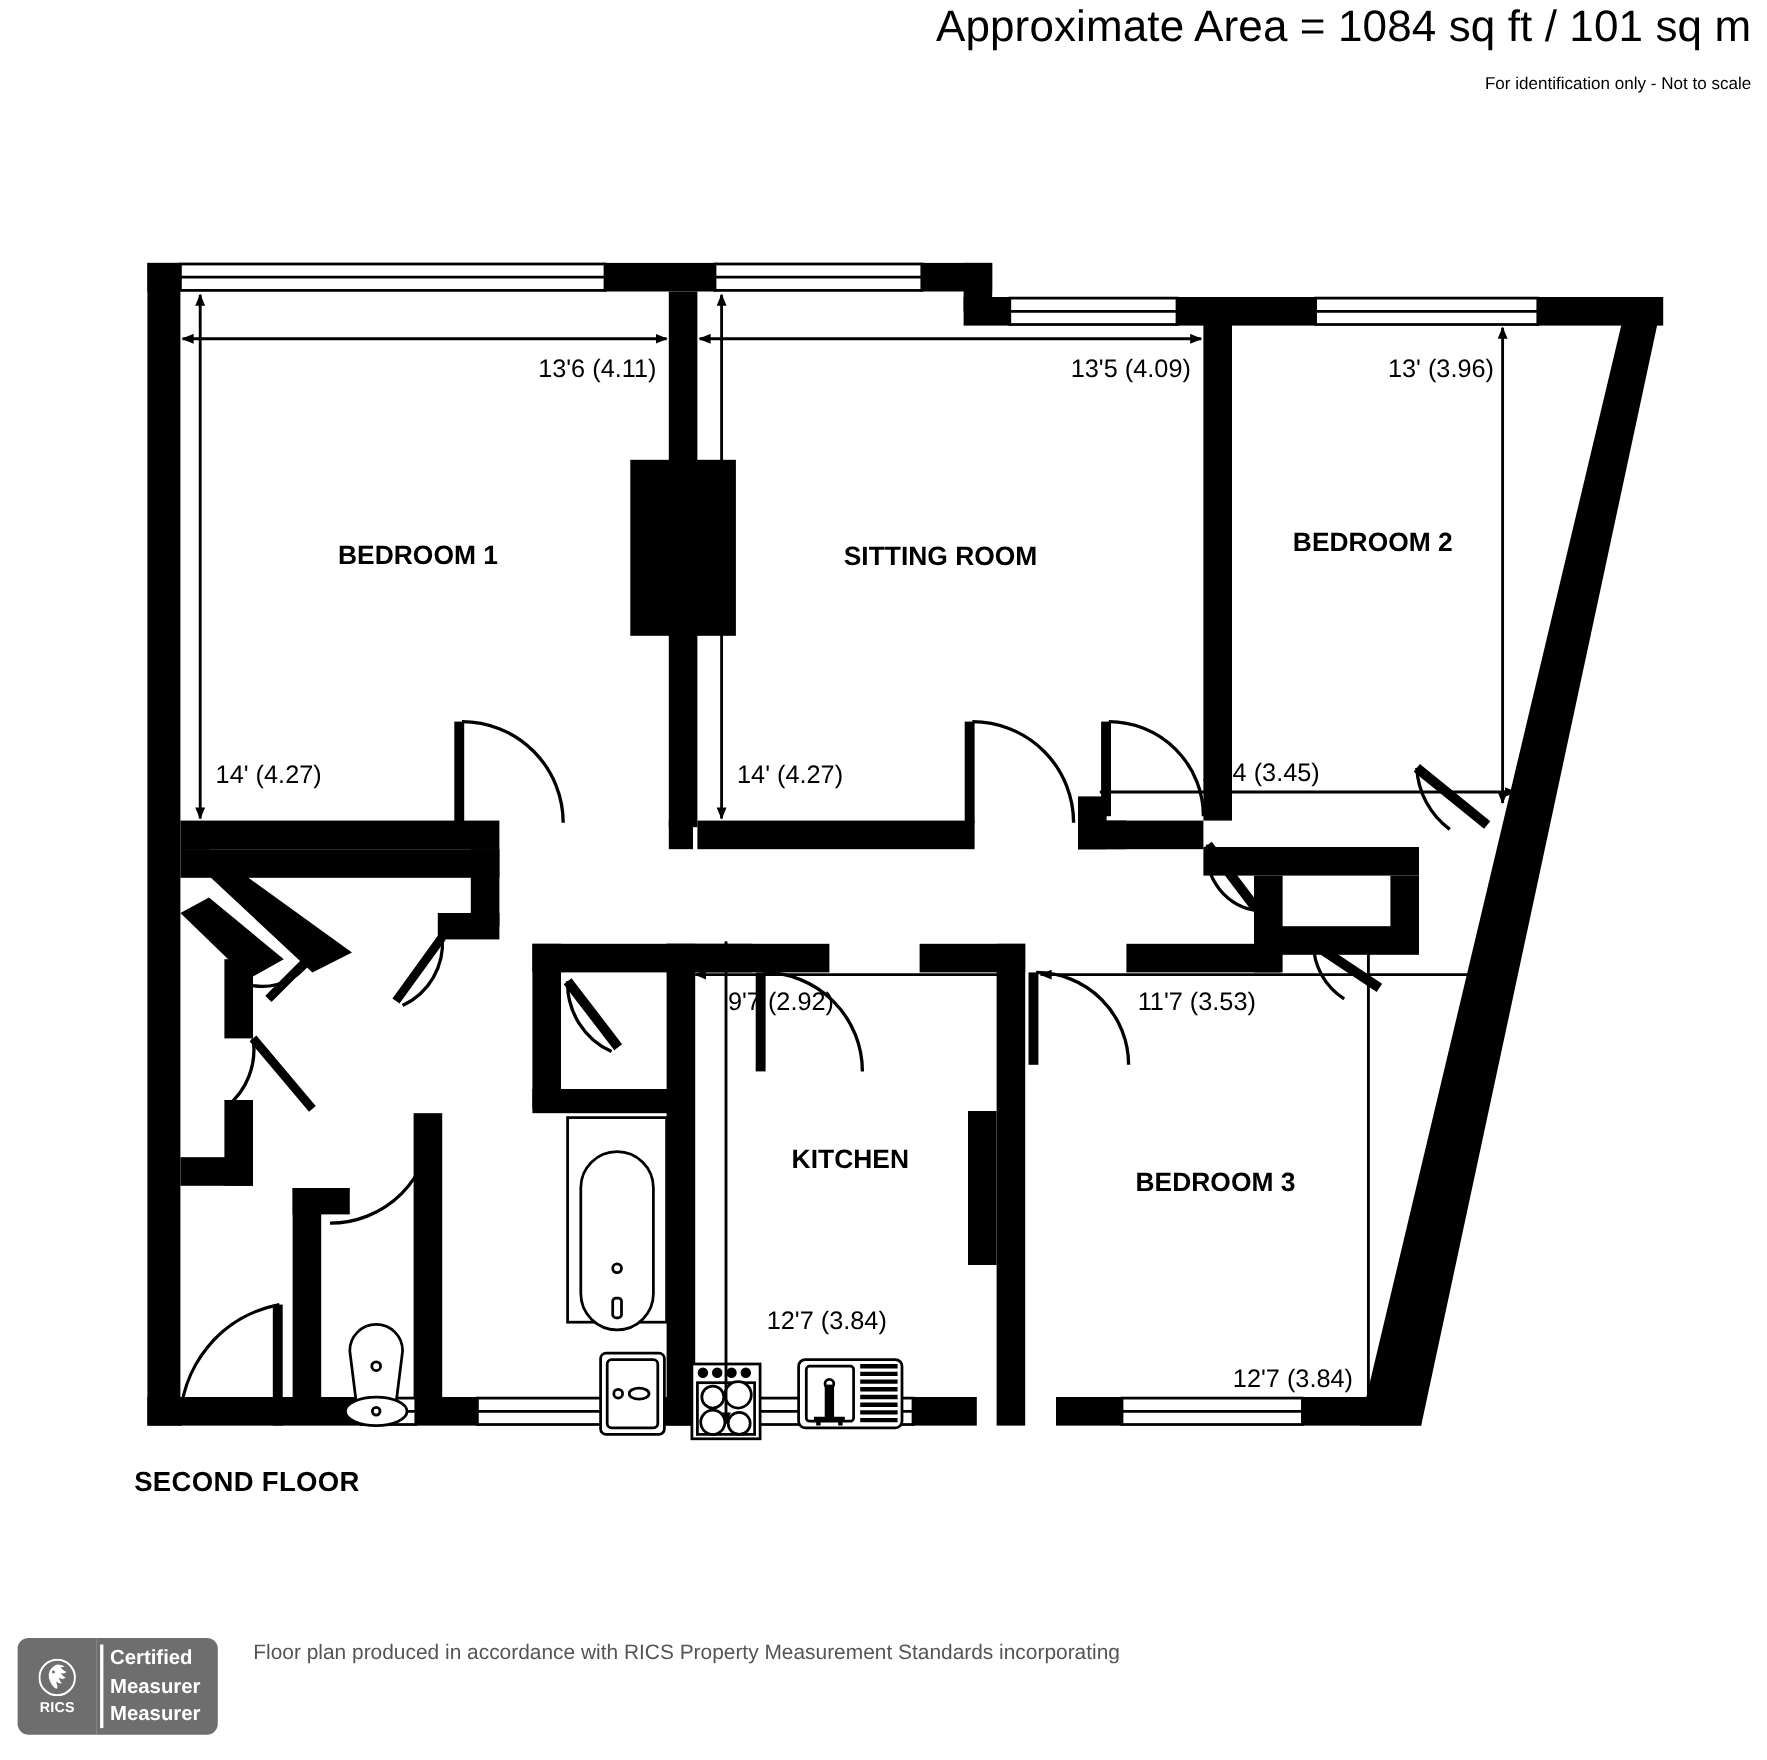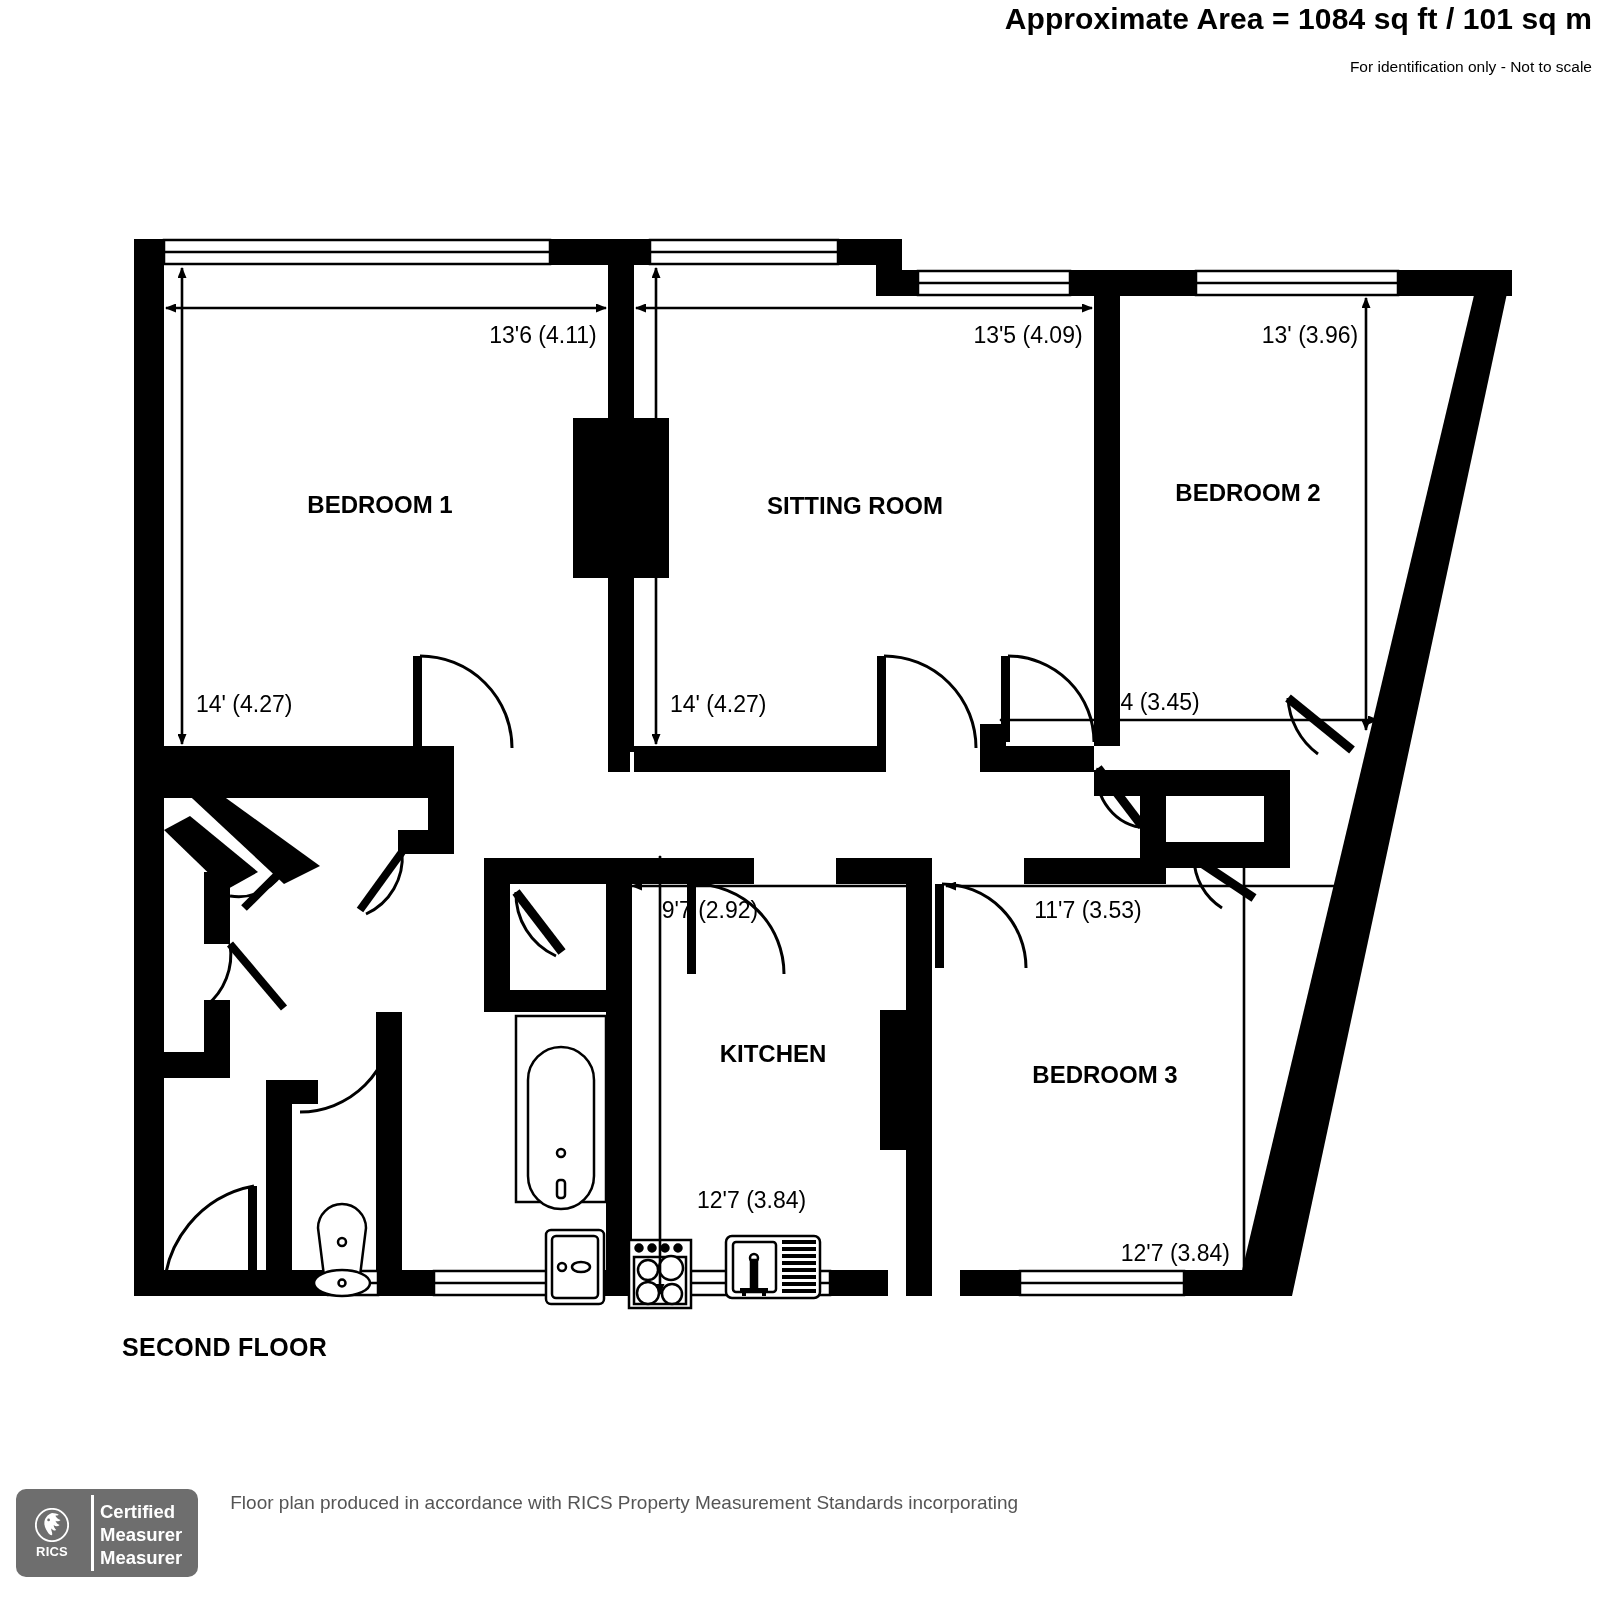--- a/index.html
+++ b/index.html
@@ -19,26 +19,25 @@
 
   
   #header {
     position: absolute;
     top: 0;
     right: 14px;
     width: 900px;
     text-align: right;
   }
   #area-title {
-    font-size: 30px;
+    font-size: 40px;
     letter-spacing: 0.1px;
     line-height: 1.0;
     margin-top: 4px;
     white-space: nowrap;
-    font-weight: bold;
   }
   #area-note {
     font-size: 15.5px;
     margin-top: 24px;
     white-space: nowrap;
   }
 
   
   #plan-wrap {
     position: absolute;
@@ -96,21 +95,21 @@
     letter-spacing: 0.2px;
     margin-top: 2px;
   }
   #rics-cert {
     background: #6e6e6e;
     border-radius: 0 10px 10px 0;
     padding: 7px 16px 7px 12px;
     box-sizing: border-box;
     display: flex;
     flex-direction: column;
-    justify-content: flex-end;
+    justify-content: space-between;
     position: relative;
   }
   #rics-cert::before {
     content: "";
     position: absolute;
     left: 3px;
     top: 6px;
     bottom: 6px;
     width: 3px;
     background: #ffffff;

